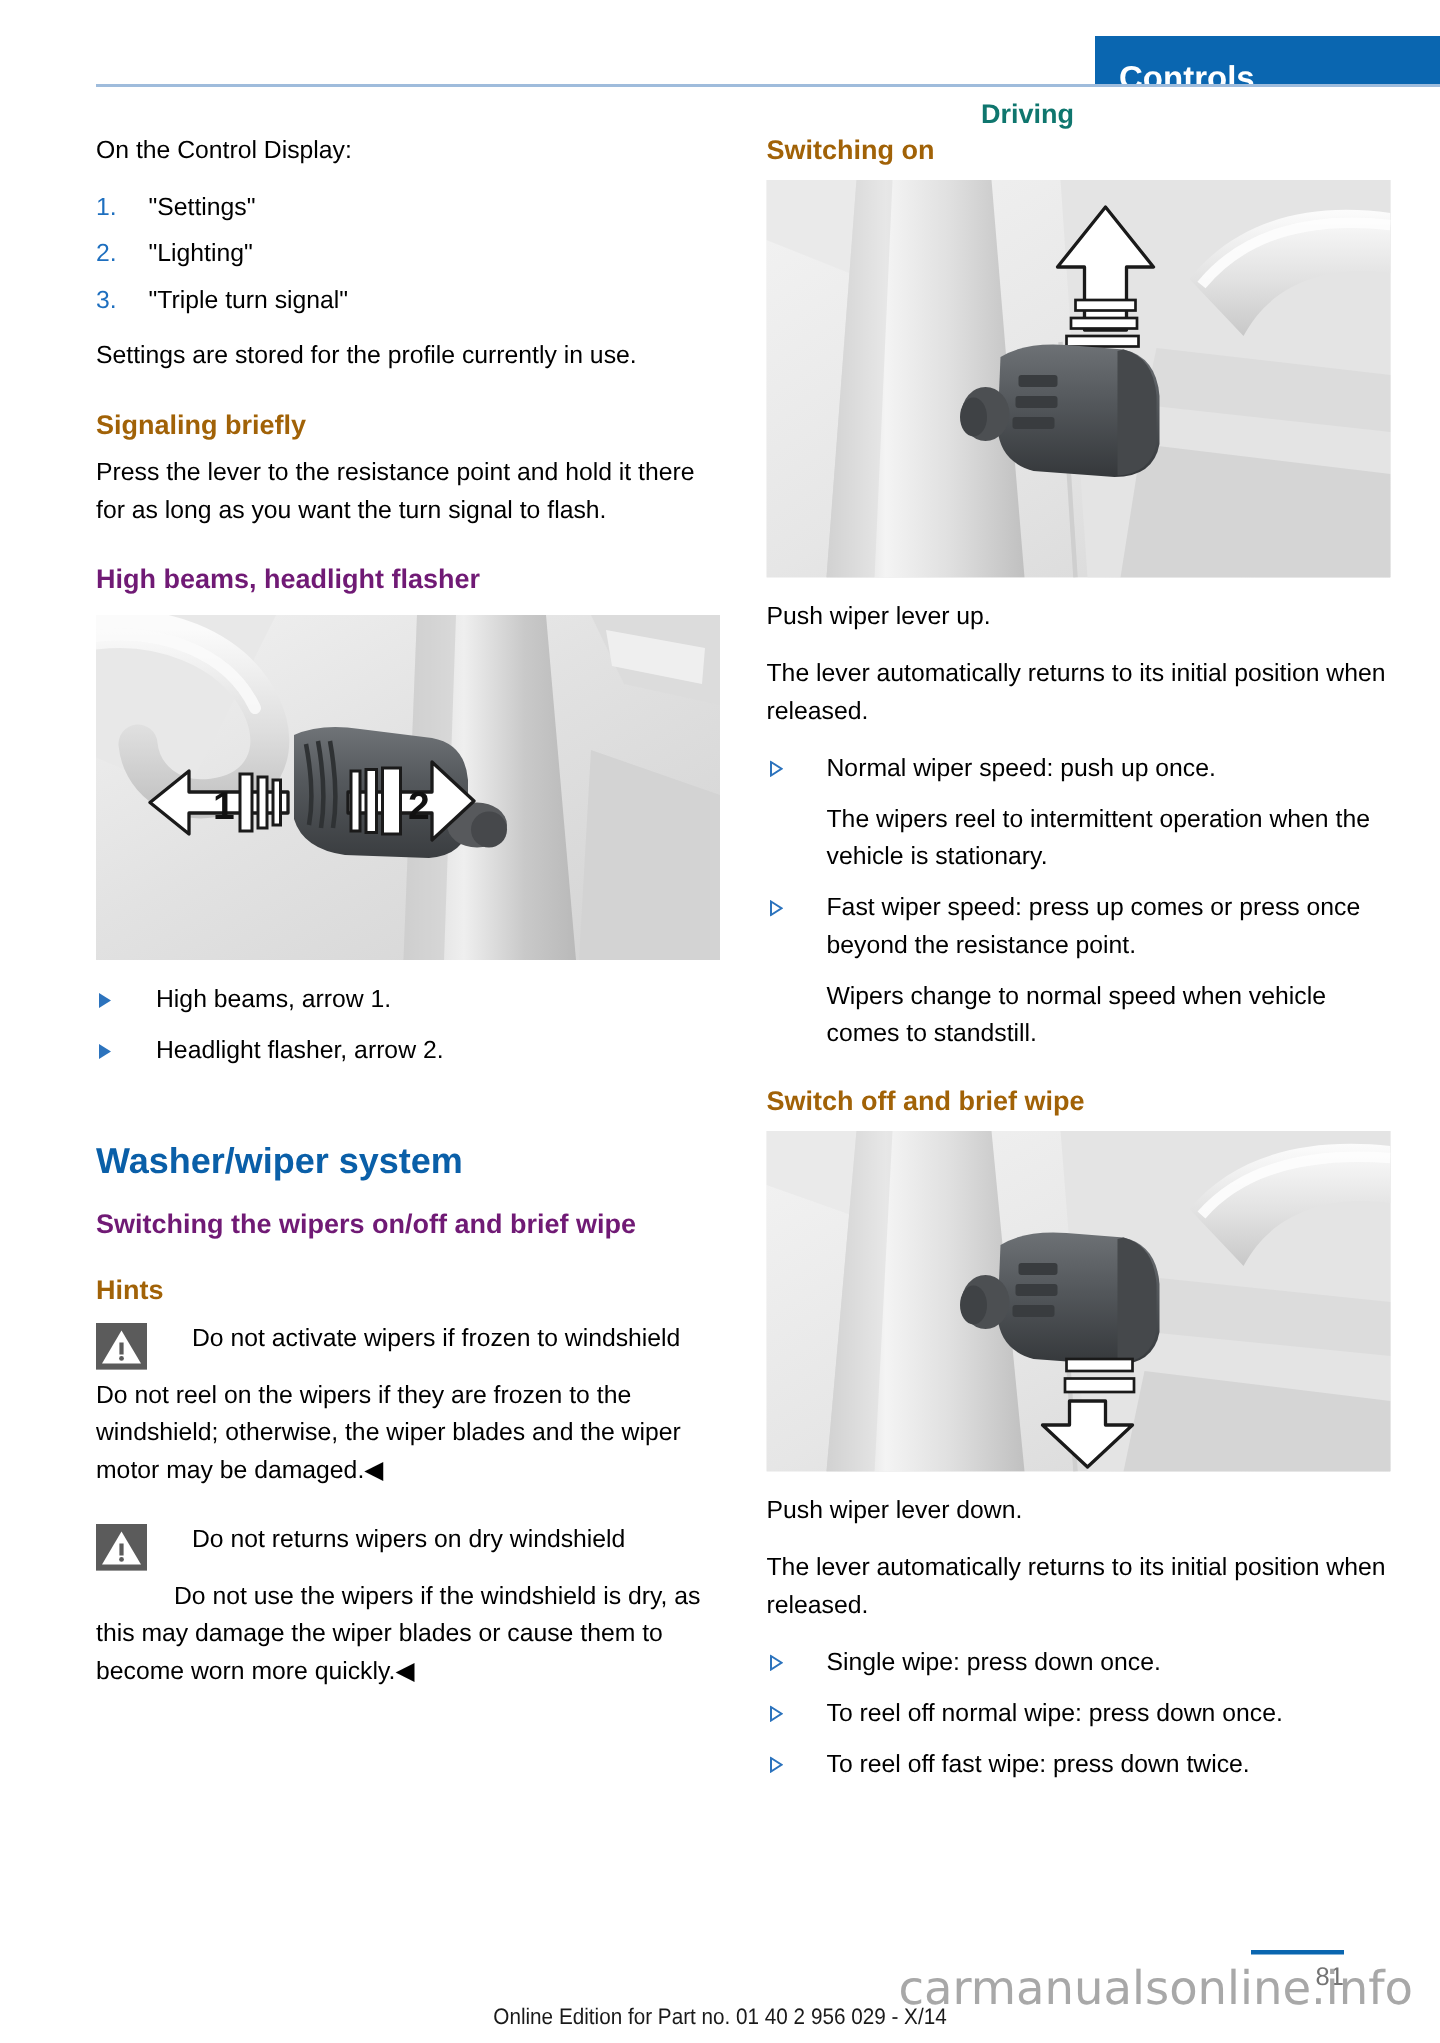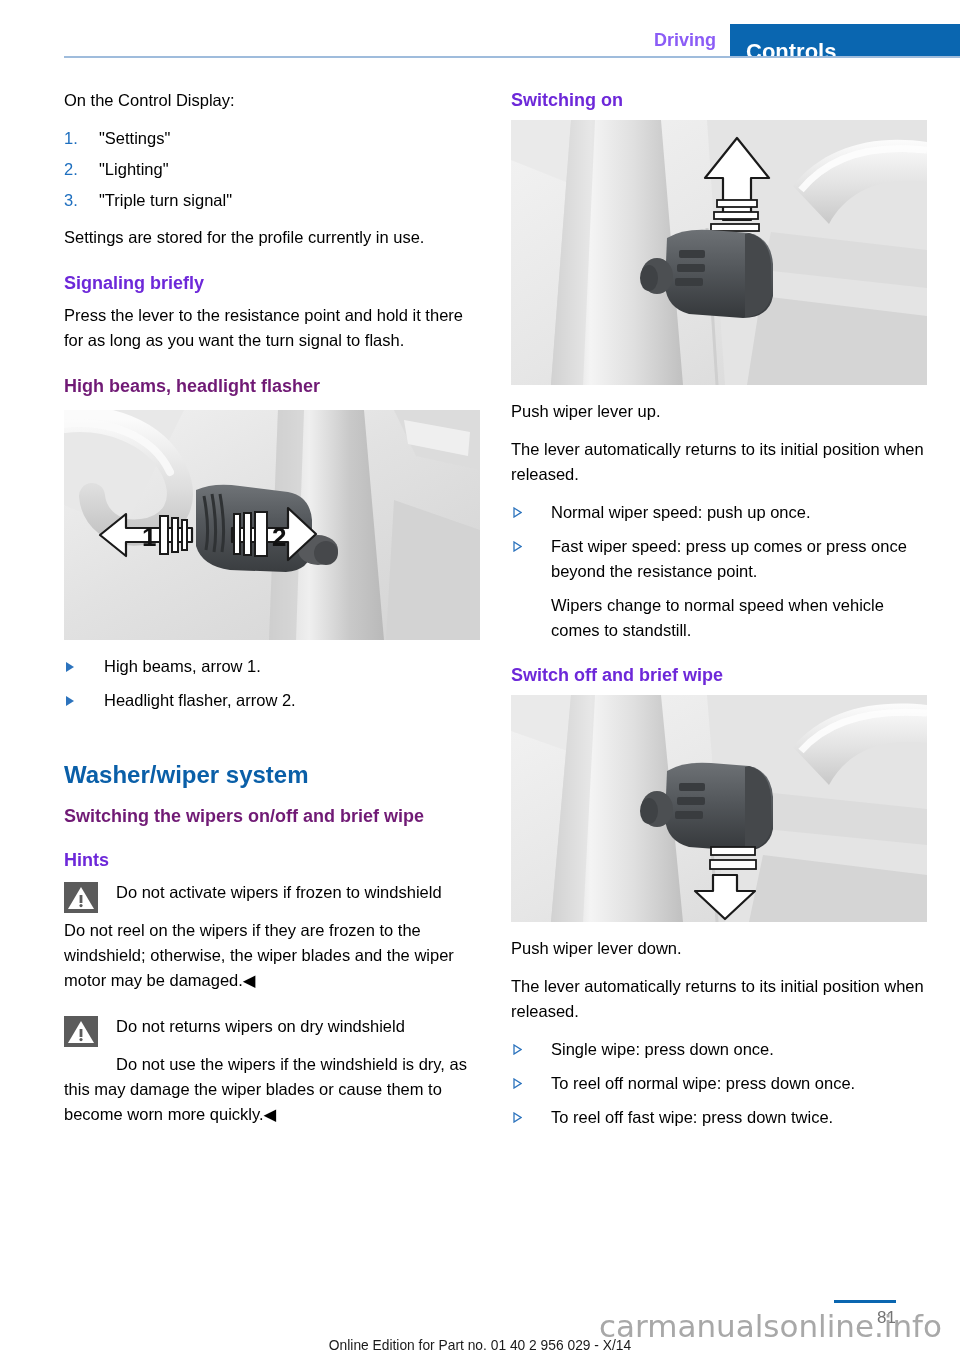--- a/index.html
+++ b/index.html
@@ -25,26 +25,27 @@
   }
   .header-tabs {
     position: absolute;
     right: 0;
     top: 24px;
     display: flex;
     align-items: stretch;
     height: 32px;
   }
   .tab-inactive {
-    color: #8b5cf6;
+    color: #0f766e;
     font-size: 18px;
     font-weight: bold;
     line-height: 32px;
     padding: 0 14px 0 0;
     white-space: nowrap;
+    margin-top: 36px;
   }
   .tab-active {
     background: #0A66B0;
     color: #ffffff;
     font-size: 22px;
     font-weight: bold;
     line-height: 32px;
     padding: 12px 16px;
     white-space: nowrap;
     width: 230px;
@@ -89,21 +90,21 @@
     line-height: 31px;
   }
   h2.sub {
     color: #701a75;
     font-size: 18px;
     font-weight: bold;
     margin: 0 0 12px 0;
     line-height: 24px;
   }
   h3.minor {
-    color: #6d28d9;
+    color: #a16207;
     font-size: 18px;
     font-weight: bold;
     margin: 0 0 8px 0;
     line-height: 24px;
   }
 
   .spacer-lg { height: 34px; }
   .spacer-sm { height: 8px; }
 
   
@@ -170,20 +171,21 @@
     position: absolute;
     left: 0; top: 2px;
     width: 34px; height: 31px;
     background: #5B5B5B;
   }
   .warn-icon svg { display: block; }
   .warn-text {
     padding-left: 52px;
     font-size: 16.5px;
     line-height: 25px;
+    margin-left: 12px;
   }
   .warn-body {
     font-size: 16.5px;
     line-height: 25px;
     margin: 0 0 13px 0;
   }
   .warn-body.indent-first { text-indent: 52px; }
   .endmark { letter-spacing: -0.5px; }
 
   
@@ -459,20 +461,21 @@
     <p class="body">The lever automatically returns to its initial position when released.</p>
 
     <ul class="trilist">
       <li>
         <span class="tri hollow">
           <svg viewBox="0 0 9 11" width="9" height="11" xmlns="http://www.w3.org/2000/svg">
               <path d="M1 1 L8 5.5 L1 10 Z" fill="none" stroke="#2C73BD" stroke-width="1.3"></path>
             </svg>
         </span>
         <span>Normal wiper speed: push up once.</span>
+        <span class="cont">The wipers reel to intermittent operation when the vehicle is stationary.</span>
       </li>
       <li>
         <span class="tri hollow">
           <svg viewBox="0 0 9 11" width="9" height="11" xmlns="http://www.w3.org/2000/svg">
               <path d="M1 1 L8 5.5 L1 10 Z" fill="none" stroke="#2C73BD" stroke-width="1.3"></path>
             </svg>
         </span>
         <span>Fast wiper speed: press up comes or press once beyond the resistance point.</span>
         <span class="cont">Wipers change to normal speed when vehicle comes to standstill.</span>
       </li>

